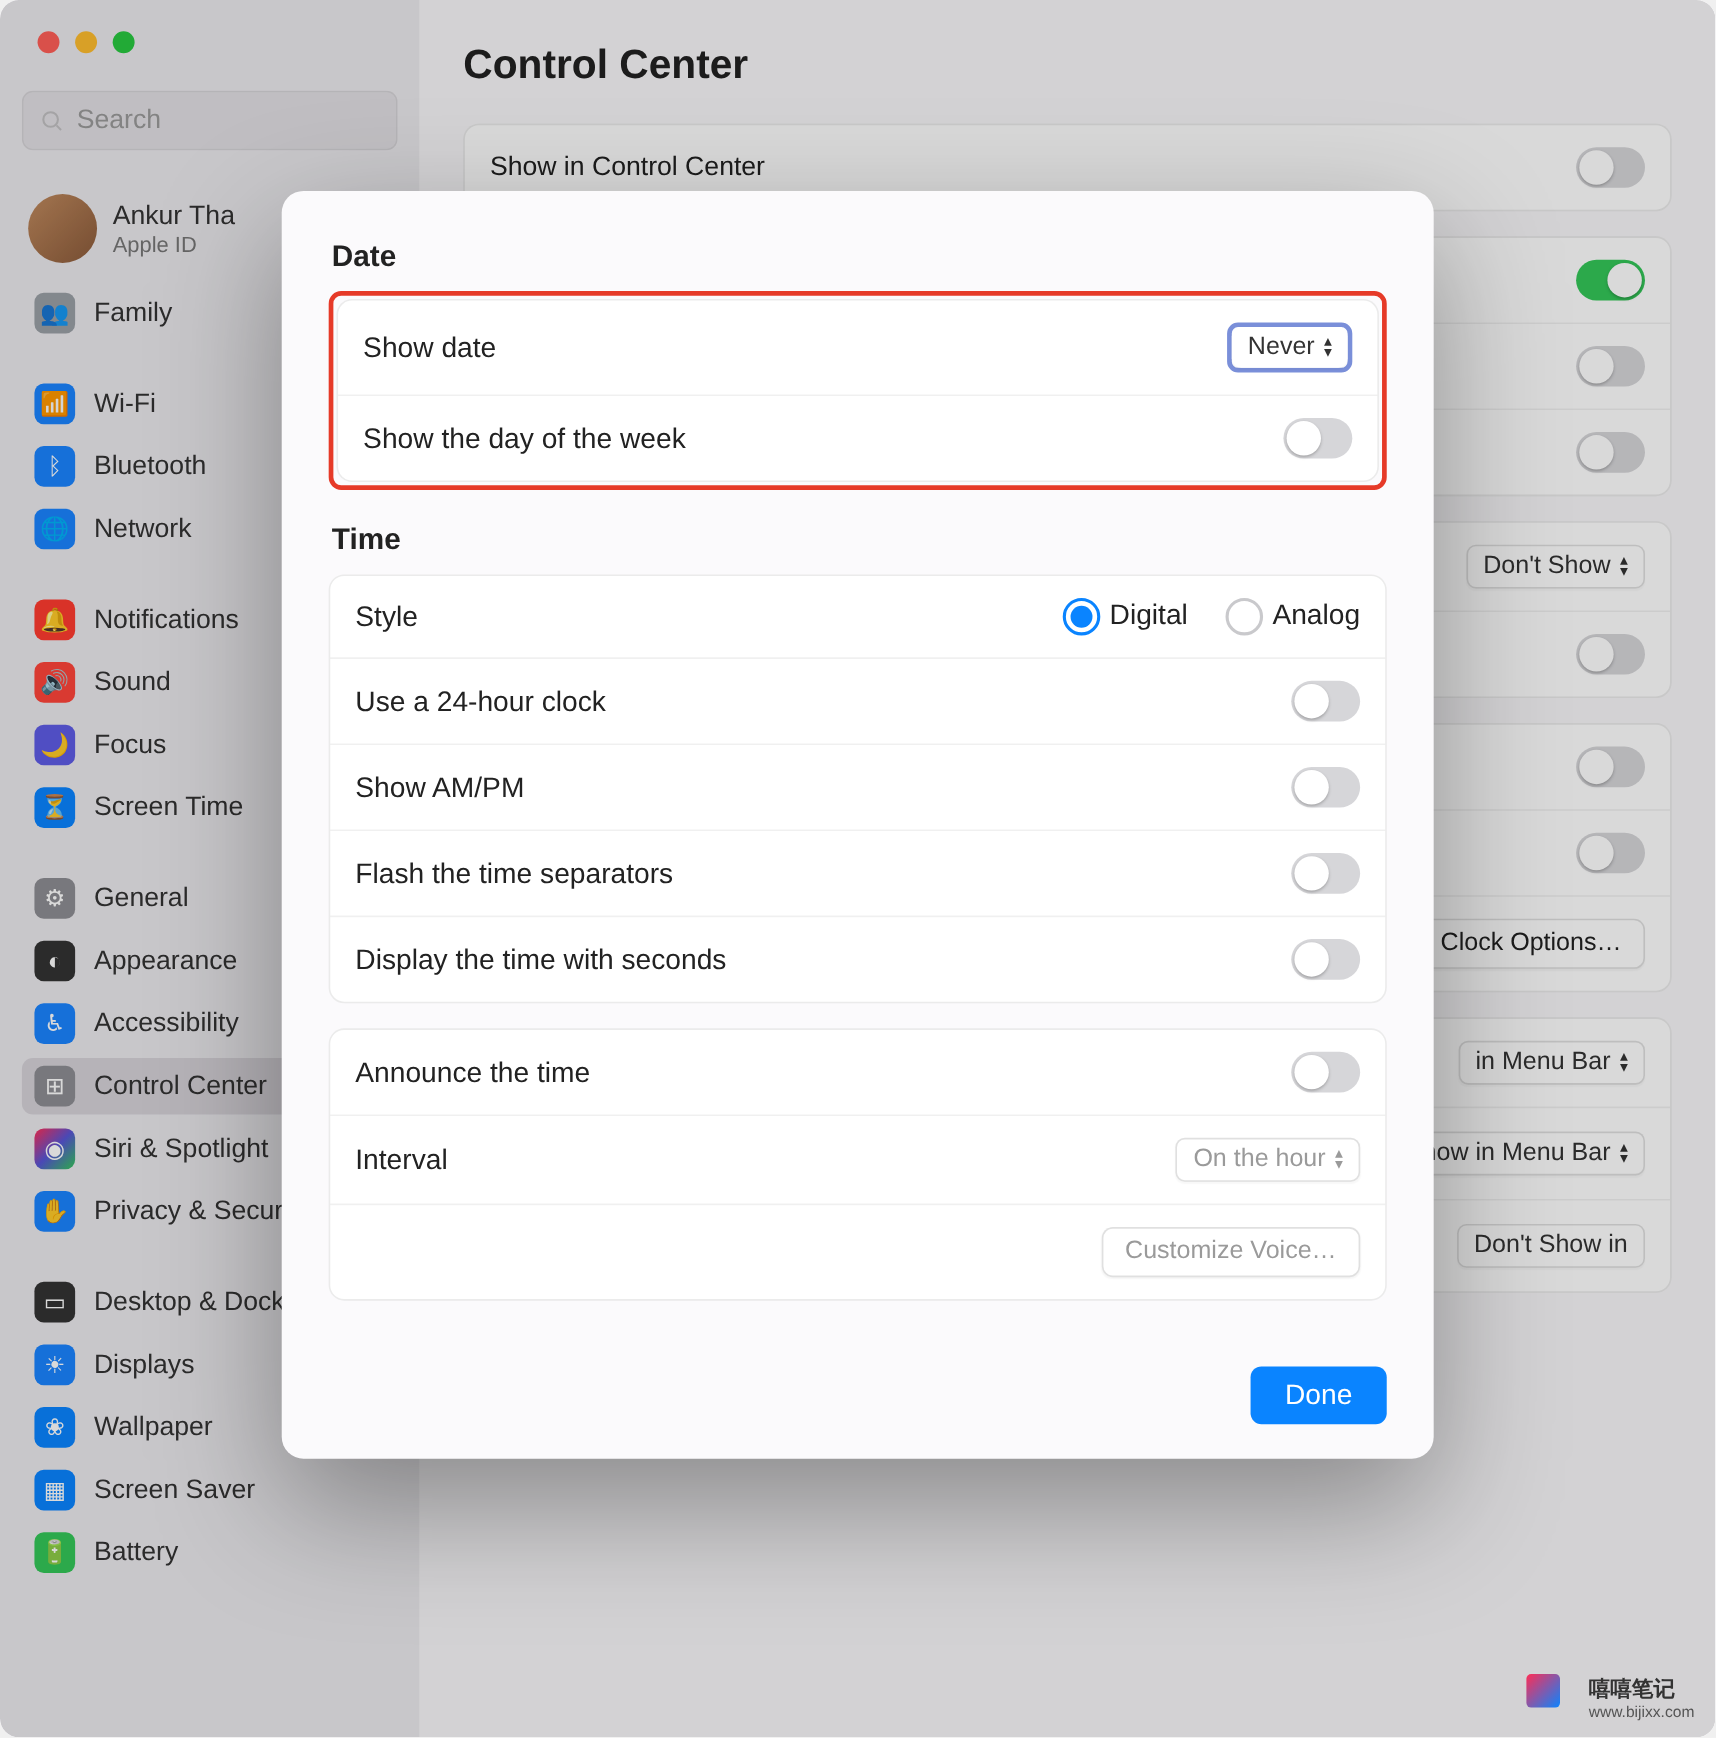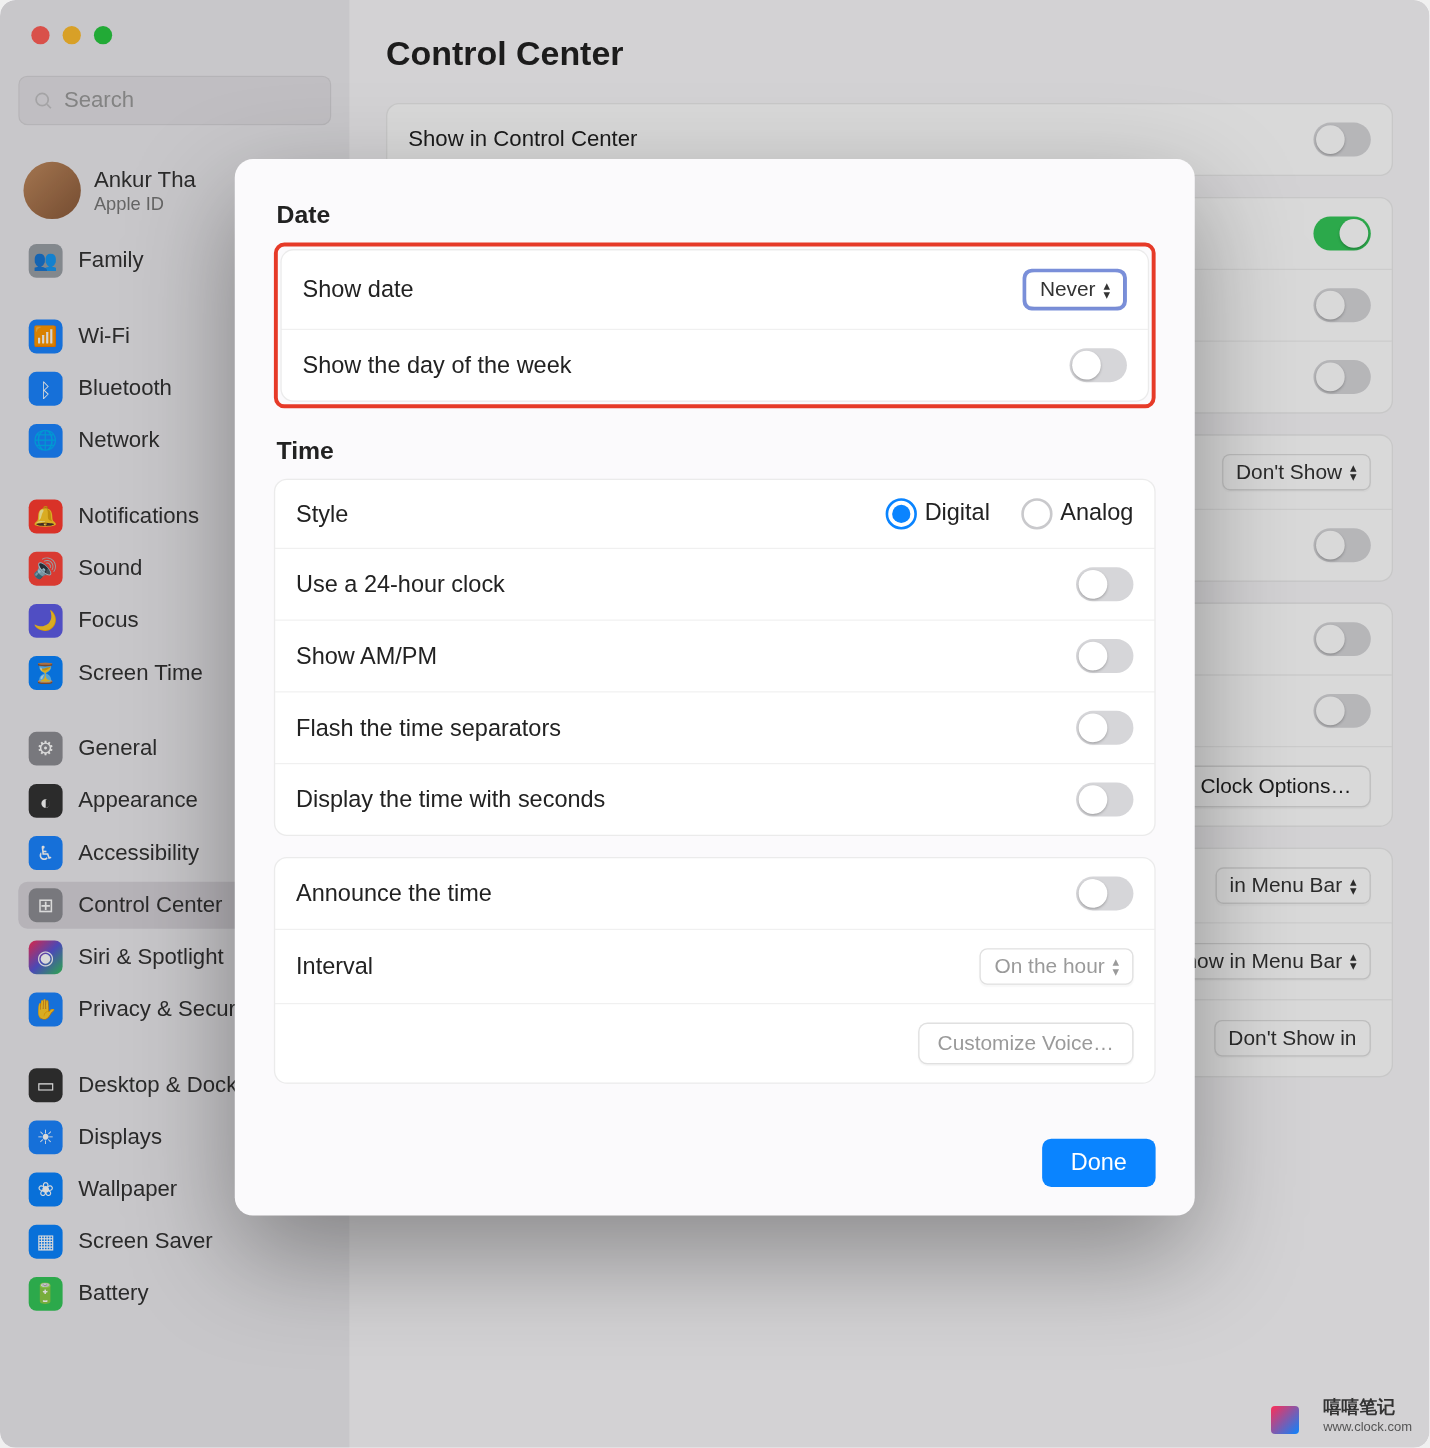--- a/index.html
+++ b/index.html
@@ -45,21 +45,21 @@
 .sheet .row{font-size:18px;padding:14px 16px}
 .hl{border:3px solid #e63a28;border-radius:8px;padding:2px;margin-bottom:22px}
 .radio{width:20px;height:20px;border-radius:50%;border:2px solid #c9c9cc;display:inline-block;position:relative;vertical-align:middle;margin-right:6px}
 .radio.on{border-color:#0a84ff}
 .radio.on::after{content:"";position:absolute;inset:3px;border-radius:50%;background:#0a84ff}
 .radiogrp{display:flex;align-items:center;gap:24px;font-size:18px}
 .select-hl{border:3px solid #7a8fd9;border-radius:7px;padding:0}
 .select-hl .popup-btn{border:none}
 .done{background:#0a84ff;color:#fff;border:none;border-radius:7px;padding:8px 22px;font-size:18px;font-weight:500;float:right;margin-top:26px}
 .mb{margin-bottom:16px}
-.watermark{position:absolute;right:18px;bottom:14px;display:flex;align-items:flex-end;gap:24px;font-size:18px;color:#333;background:rgba(255,255,255,.0)}
+.watermark{position:absolute;right:18px;bottom:14px;display:flex;align-items:flex-start;gap:24px;font-size:18px;color:#333;background:rgba(255,255,255,.0)}
 .watermark .logo{width:28px;height:28px;background:linear-gradient(135deg,#ff2d55,#0a84ff);border-radius:4px}
 .watermark .cn{font-weight:700}.watermark .url{font-size:13px;color:#555}
 </style>
 </head>
 <body>
 
 <div class="zoom">
   <div class="win">
     <div class="traffic">
       <div class="dot red"></div>
@@ -333,15 +333,15 @@
       <button class="done">Done</button>
       <div style="clear:both"></div>
     </div>
   </div>
 </div>
 
 <div class="watermark">
   <div class="logo"></div>
   <div>
     <div class="cn">嘻嘻笔记</div>
-    <div class="url">www.clock.com</div>
+    <div class="url">www.bijixx.com</div>
   </div>
 </div>
 
 </body></html>

